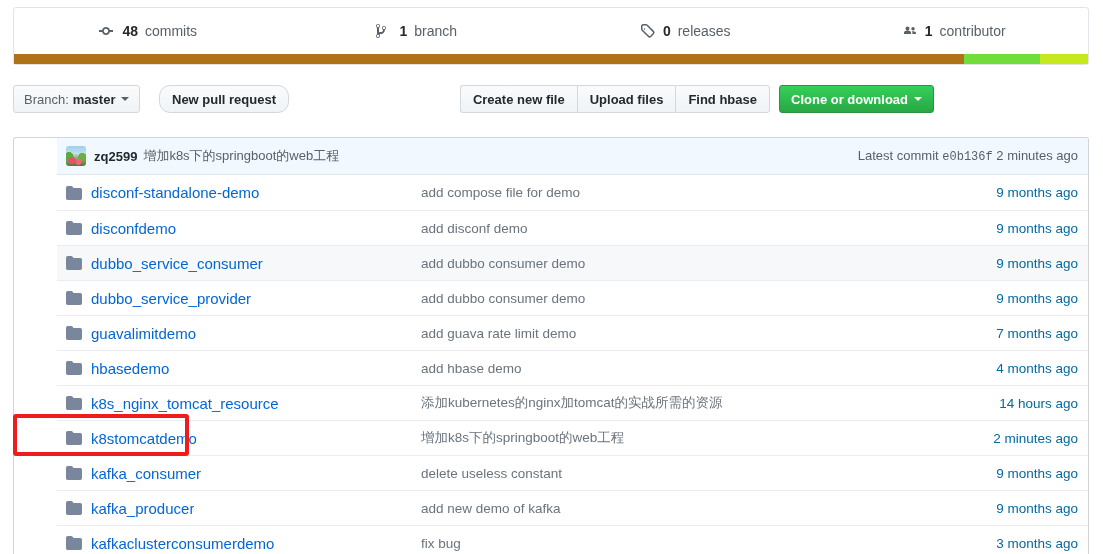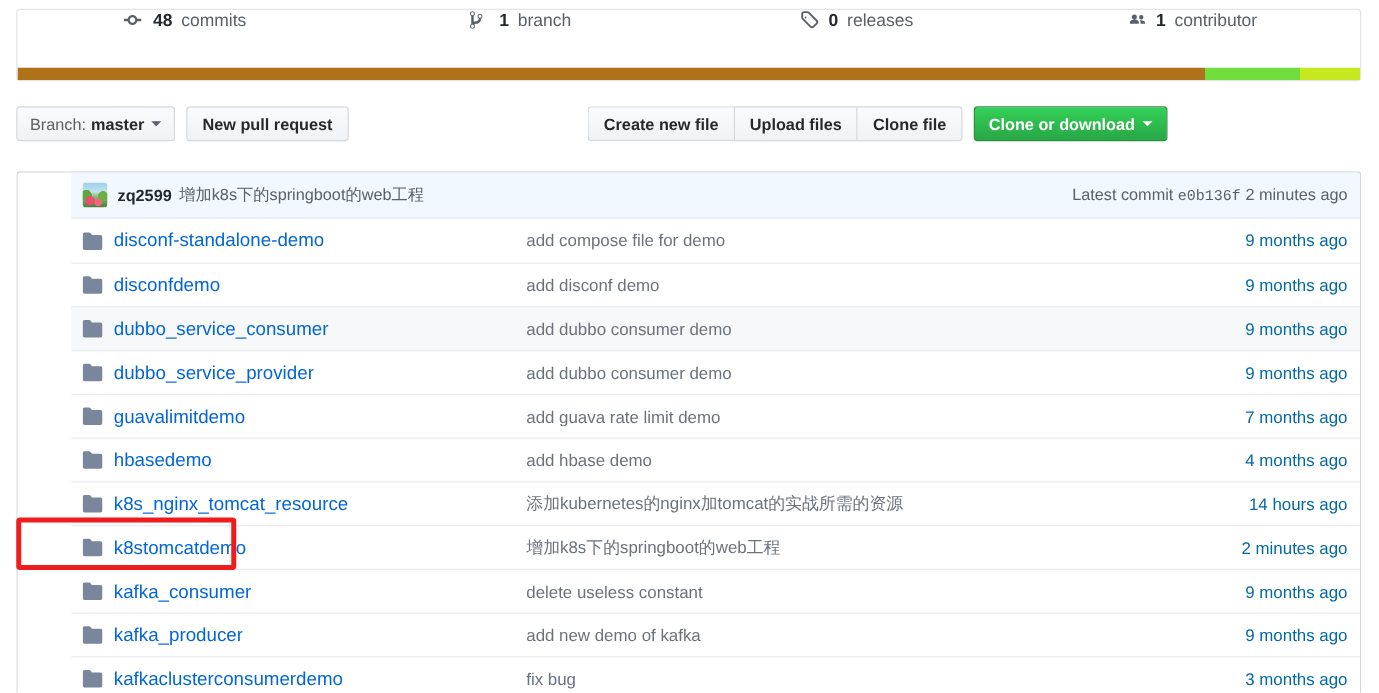--- a/index.html
+++ b/index.html
@@ -30,21 +30,21 @@
     top: 7px;
     width: 1076px;
     box-sizing: border-box;
     border: 1px solid #e1e4e8;
     border-radius: 3px;
     background: #ffffff;
   }
   .stats-row {
     display: flex;
     height: 46px;
-    align-items: flex-start;
+    align-items: center;
   }
   .stat {
     flex: 1 1 0;
     display: flex;
     align-items: center;
     justify-content: center;
     gap: 7px;
     color: #586069;
     font-size: 14px;
     line-height: 1;
@@ -105,22 +105,23 @@
     position: absolute;
     left: 0;
     top: 0;
     font-weight: normal;
     color: #586069;
     padding: 0 10px;
   }
   .btn-branch b { color: #24292e; margin-left: 4px; }
   .btn-newpr {
     position: absolute;
-    left: 136px;
+    left: 146px;
     top: 0;
+    border-radius: 11px;
   }
   .right-group {
     position: absolute;
     right: 0;
     top: 0;
     display: flex;
     align-items: center;
   }
   .group {
     display: flex;
@@ -337,21 +338,21 @@
       <span>Branch:</span>
         <b>master</b>
         <span class="caret"></span>
     </button>
     <button class="btn btn-newpr">New pull request</button>
 
     <div class="right-group">
       <div class="group">
         <button class="btn">Create new file</button>
         <button class="btn">Upload files</button>
-        <button class="btn">Clone file</button>
+        <button class="btn">Find hbase</button>
       </div>
       <button class="btn btn-clone">
         <span>Clone or download</span>
           <span class="caret"></span>
       </button>
     </div>
   </div>
 
   <div class="filebox">
 

